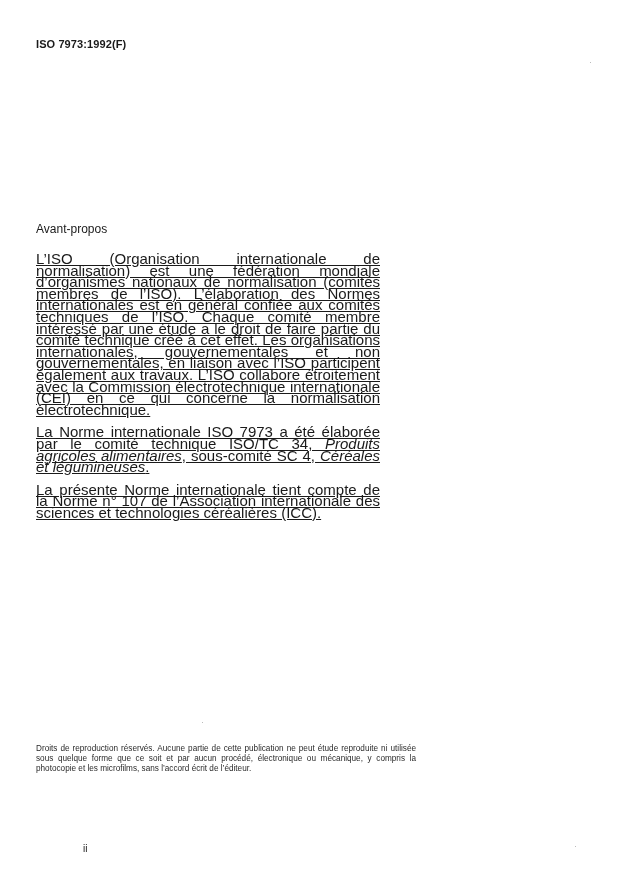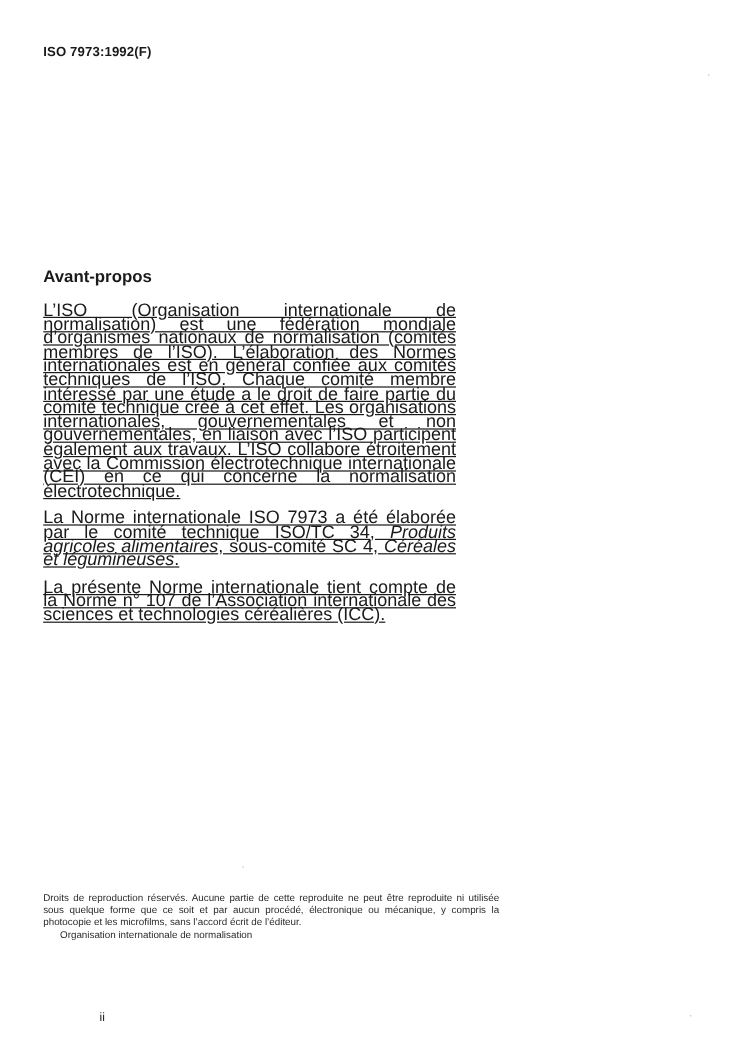--- a/index.html
+++ b/index.html
@@ -6,21 +6,21 @@
     body {
       width: 625px; height: 879px; position: relative; overflow: hidden;
       font-family: "Liberation Sans", sans-serif; color: #1a1a1a;
     }
     .header {
       position: absolute; left: 36px; top: 38px;
       font-size: 11px; font-weight: bold; letter-spacing: 0.1px; text-align: center;
     }
     .title {
       position: absolute; left: 36px; top: 222px;
-      font-size: 14px; font-weight: bold;
+      font-size: 12px; font-weight: normal;
     }
     .body-text {
       position: absolute; left: 36px; top: 253px; width: 344px;
       font-size: 15px; line-height: 11.6px; text-align: justify; text-decoration: underline;
     }
     .body-text p { margin: 0 0 11px 0; }
     .footer {
       position: absolute; left: 36px; top: 744px; width: 380px;
       font-size: 8.2px; line-height: 10.2px; color: #2a2a2a;
     }
@@ -39,21 +39,20 @@
 
 <div class="title">Avant-propos</div>
 
 <div class="body-text">
   <p>L’ISO (Organisation internationale de normalisation) est une fédération mondiale d’organismes nationaux de normalisation (comités membres de l’ISO). L’élaboration des Normes internationales est en général confiée aux comités techniques de l’ISO. Chaque comité membre intéressé par une étude a le droit de faire partie du comité technique créé à cet effet. Les organisations internationales, gouvernementales et non gouvernementales, en liaison avec l’ISO participent également aux travaux. L’ISO collabore étroitement avec la Commission électrotechnique internationale (CEI) en ce qui concerne la normalisation électrotechnique.</p>
   <p><span>La Norme internationale ISO 7973 a été élaborée par le comité technique ISO/TC 34, </span><i>Produits agricoles alimentaires</i><span>, sous-comité SC 4, </span><i>Céréales et légumineuses</i><span>.</span></p>
   <p>La présente Norme internationale tient compte de la Norme n° 107 de l’Association internationale des sciences et technologies céréalières (ICC).</p>
 </div>
 
 <div class="footer">
-  <div style="text-align: justify;">Droits de reproduction réservés. Aucune partie de cette reproduite ne peut être reproduite ni utilisée sous quelque forme que ce soit et par aucun procédé, électronique ou mécanique, y compris la photocopie et les microfilms, sans l’accord écrit de l’éditeur.</div>
-  <div class="indent">Organisation internationale de normalisation</div>
+  <div style="text-align: justify;">Droits de reproduction réservés. Aucune partie de cette publication ne peut étude reproduite ni utilisée sous quelque forme que ce soit et par aucun procédé, électronique ou mécanique, y compris la photocopie et les microfilms, sans l’accord écrit de l’éditeur.</div>
 </div>
 
 <div class="page-num">ii</div>
 
 <div class="speck" style="left:590px; top:62px;"></div>
 <div class="speck" style="left:202px; top:722px;"></div>
 <div class="speck" style="left:575px; top:846px;"></div>
 
 </body></html>

